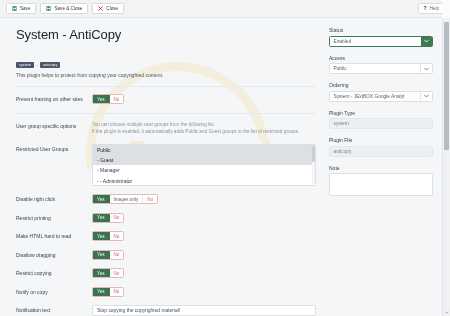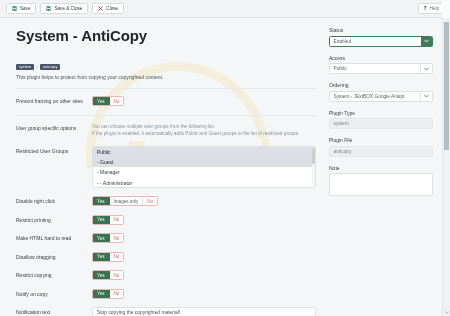--- a/index.html
+++ b/index.html
@@ -113,22 +113,22 @@
     flex: none;
   }
   #right-col {
     width: 104px;
     flex: none;
     margin-left: 13px;
   }
 
   
   #page-title {
-    font-size: 15px;
-    font-weight: bold;
+    font-size: 13px;
+    font-weight: normal;
     color: #22262a;
     letter-spacing: -0.1px;
     margin: 0 0 20px 0;
   }
   #badges {
     display: flex;
     align-items: center;
     gap: 2.5px;
     margin-bottom: 4px;
   }

